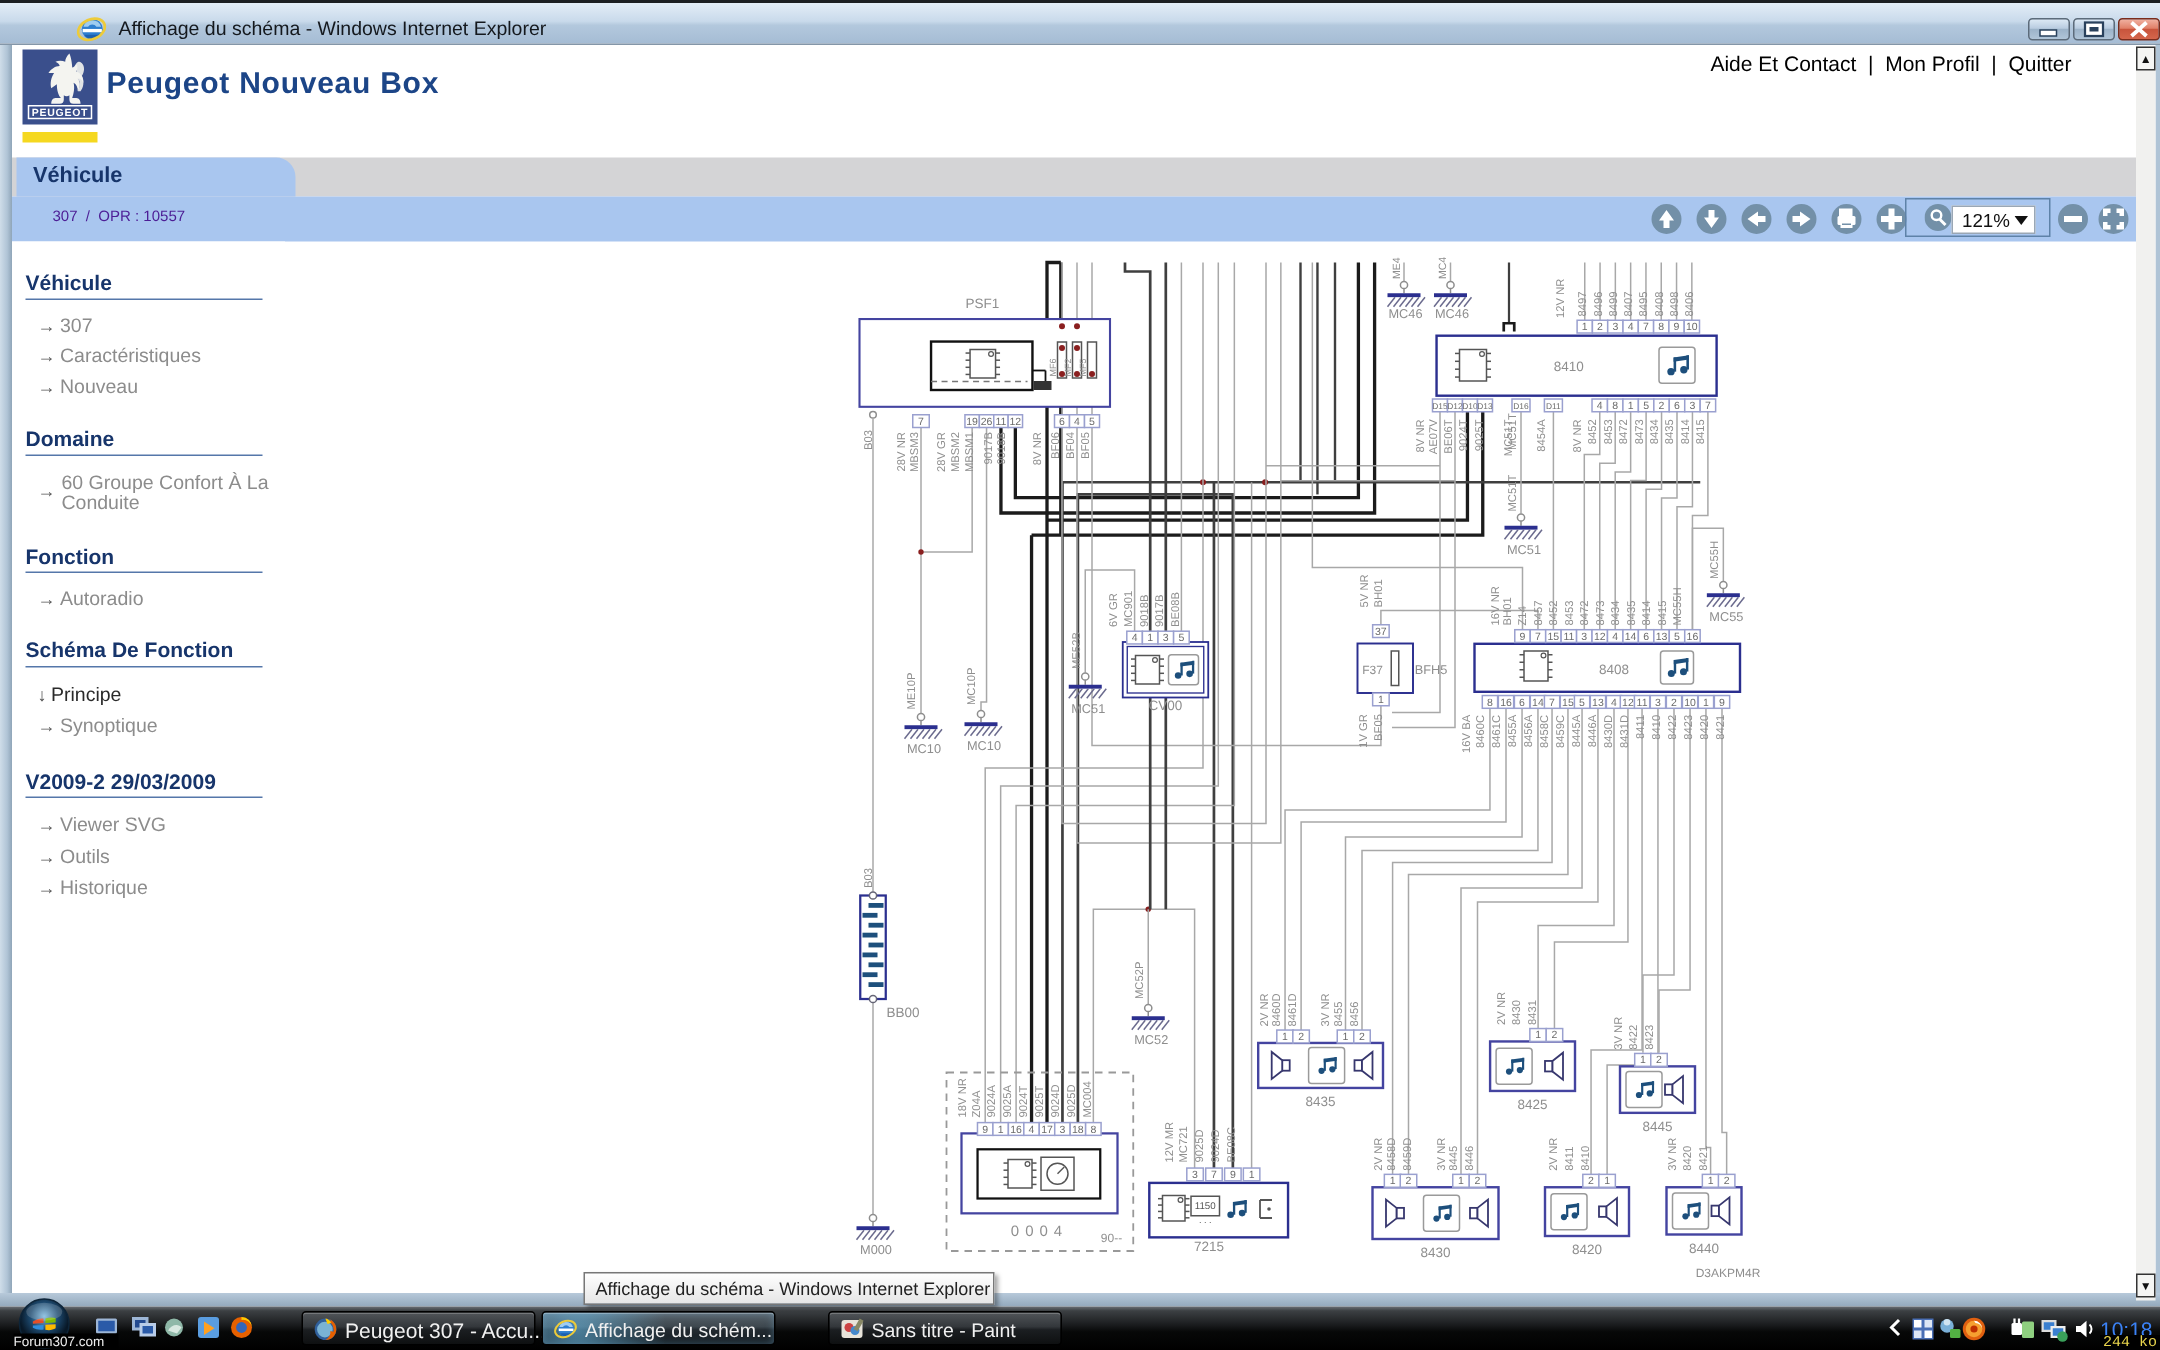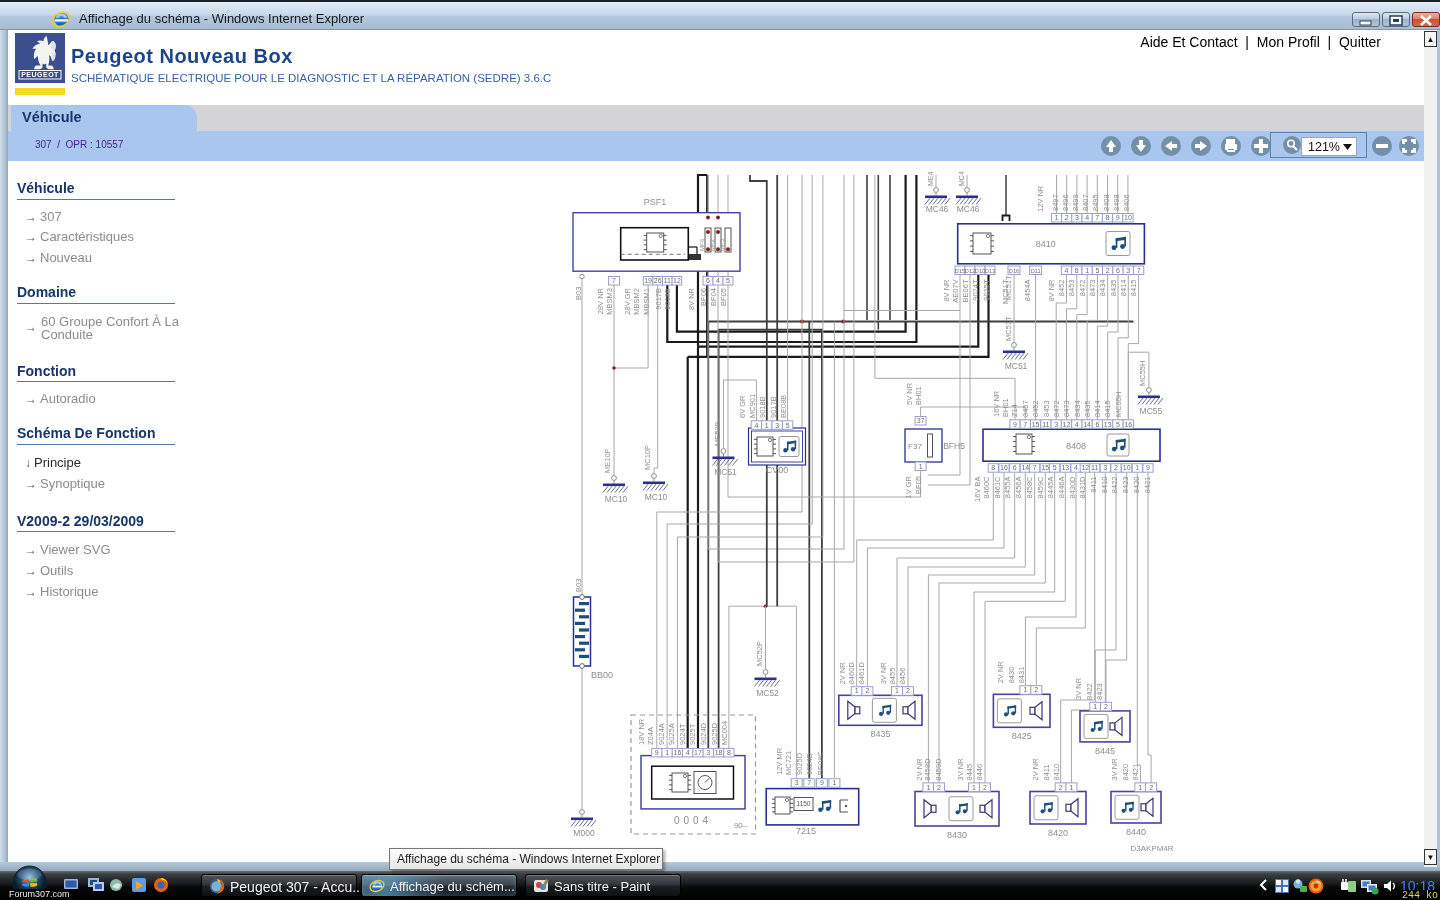--- a/index.html
+++ b/index.html
@@ -74,21 +74,20 @@
         <g transform="translate(1.5,-2) scale(0.93)">
           <path d="M32 5 C30 7 29 9 29 11 C27 10 24 10 22 11 C24 12 25 13 25 14 C22 14 19 16 17 19 L21 19 C19 22 18 26 19 30 L23 27 C23 31 24 35 26 37 L22 37 C20 37 19 39 19 41 L25 41 C27 41 28 40 28 38 L28 35 C29 36 31 36 32 35 L32 38 C32 40 33 41 35 41 L40 41 C40 39 39 37 37 37 L34 37 C35 34 36 30 35 26 C37 27 38 29 38 32 C40 30 40 26 38 23 C40 23 41 24 42 26 C42 22 40 19 37 18 C38 16 38 14 37 12 C36 14 35 15 34 15 C34 12 33 7 32 5 Z" fill="#f4f4f0"></path>
           <path d="M37 12 C39 10 40 11 41 12 C43 14 43 18 41 21 C43 25 42 30 40 32 L38 32 C40 29 40 25 38 23 C40 26 39 29 38 30 Z" fill="#f4f4f0" opacity="0.9"></path>
         </g>
         <rect x="4" y="37.5" width="42" height="8.5" fill="none" stroke="#fff" stroke-width="1"></rect>
         <text x="25" y="44" text-anchor="middle" font-size="7" font-weight="bold" fill="#fff" font-family="Liberation Sans" letter-spacing="0.5">PEUGEOT</text>
       </svg>
  </div>
  <div class="logobar"></div>
  <div class="htitle">Peugeot Nouveau Box</div>
- <div class="hsub">SCHÉMATIQUE ELECTRIQUE POUR LE DIAGNOSTIC ET LA RÉPARATION (SEDRE) 3.6.C</div>
  <div class="hlinks">Aide Et Contact&nbsp; |&nbsp; Mon Profil&nbsp; |&nbsp; Quitter</div>
 </div>
 <div class="tabrow">
     <div class="tab">
       <span>Véhicule</span>
     </div>
   </div>
 <div class="bluebar">
  <div class="opr">307&nbsp; /&nbsp; OPR : 10557</div>
  <div class="circ" style="left:1093px"><svg width="20" height="20" viewBox="0 0 20 20">
@@ -942,21 +941,21 @@
  <div class="taskbtn tb-active" style="left:361px">
       <svg class="ti" viewBox="0 0 20 17">
         <circle cx="10.5" cy="8.5" r="6.6" fill="#2e7fd0"></circle>
         <path d="M4.8 6.8 a6 6 0 0 1 11.4 0 l-3 0 a3.2 3.2 0 0 0 -5.4 0 Z" fill="#9fccf0"></path>
         <rect x="4.4" y="8.1" width="12.2" height="2.1" fill="#fff"></rect>
         <path d="M5.4 12 a6.2 6.2 0 0 0 10.2 0 Z" fill="#1c5fae"></path>
         <ellipse cx="10" cy="8.5" rx="9" ry="6.4" fill="none" stroke="#edcb3a" stroke-width="1.7" transform="rotate(-24 10 8.5)"></ellipse>
       </svg>
       <span class="tt" style="font-size:13px">Affichage du schém...</span>
     </div>
- <div class="taskbtn" style="left:525px">
+ <div class="taskbtn" style="left:552px">
       <svg class="ti" viewBox="0 0 16 16">
         <rect x="1" y="2" width="14" height="12" rx="2" fill="#e8e4da"></rect>
         <circle cx="6" cy="7" r="3" fill="#c44"></circle>
         <circle cx="10" cy="9" r="3" fill="#48c"></circle>
         <rect x="11" y="1" width="3" height="8" fill="#886" transform="rotate(30 12 5)"></rect>
       </svg>
       <span class="tt" style="font-size:13px">Sans titre - Paint</span>
     </div>
 </div>
 <div class="orb"><svg width="41" height="35" viewBox="0 0 41 35">

